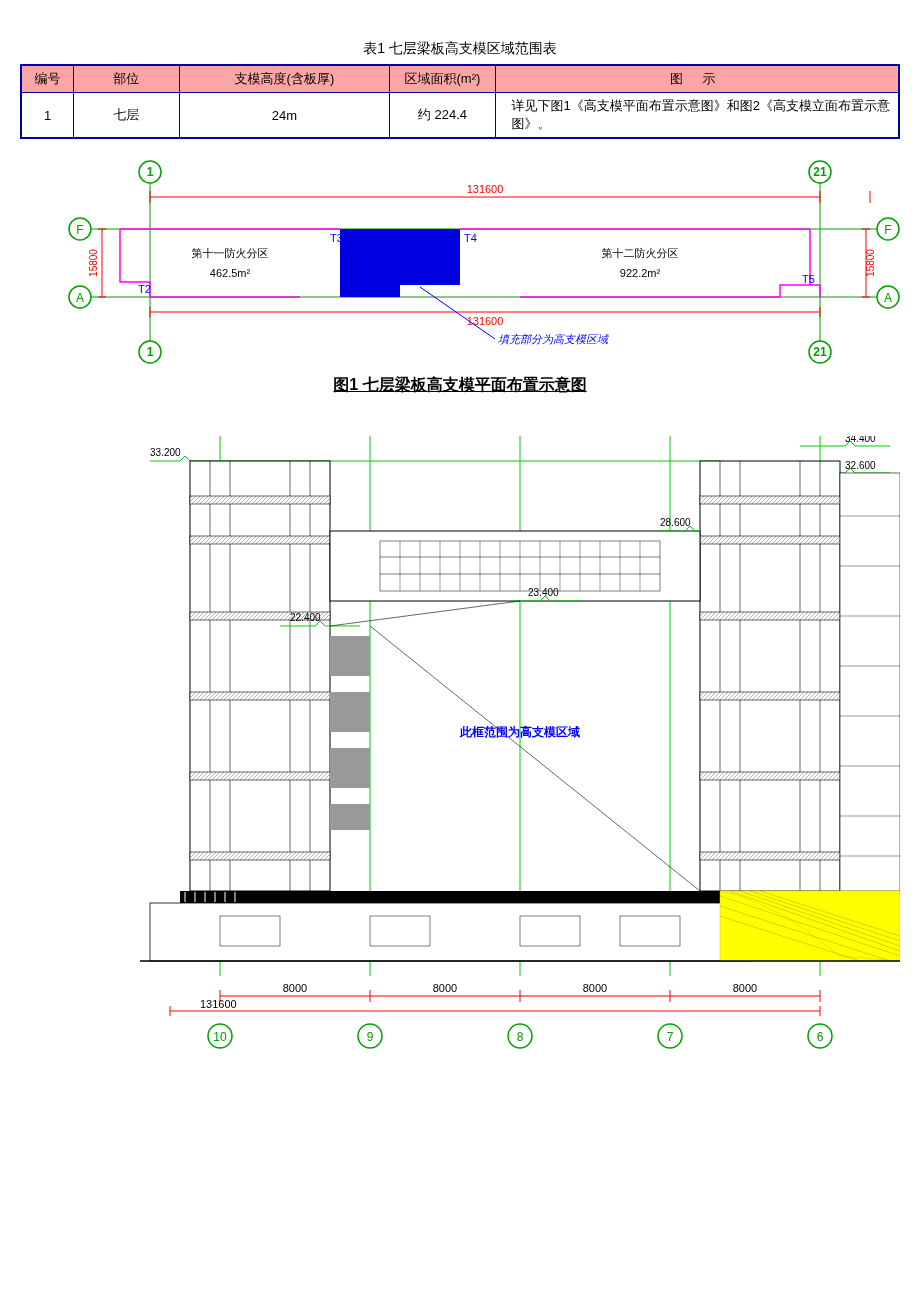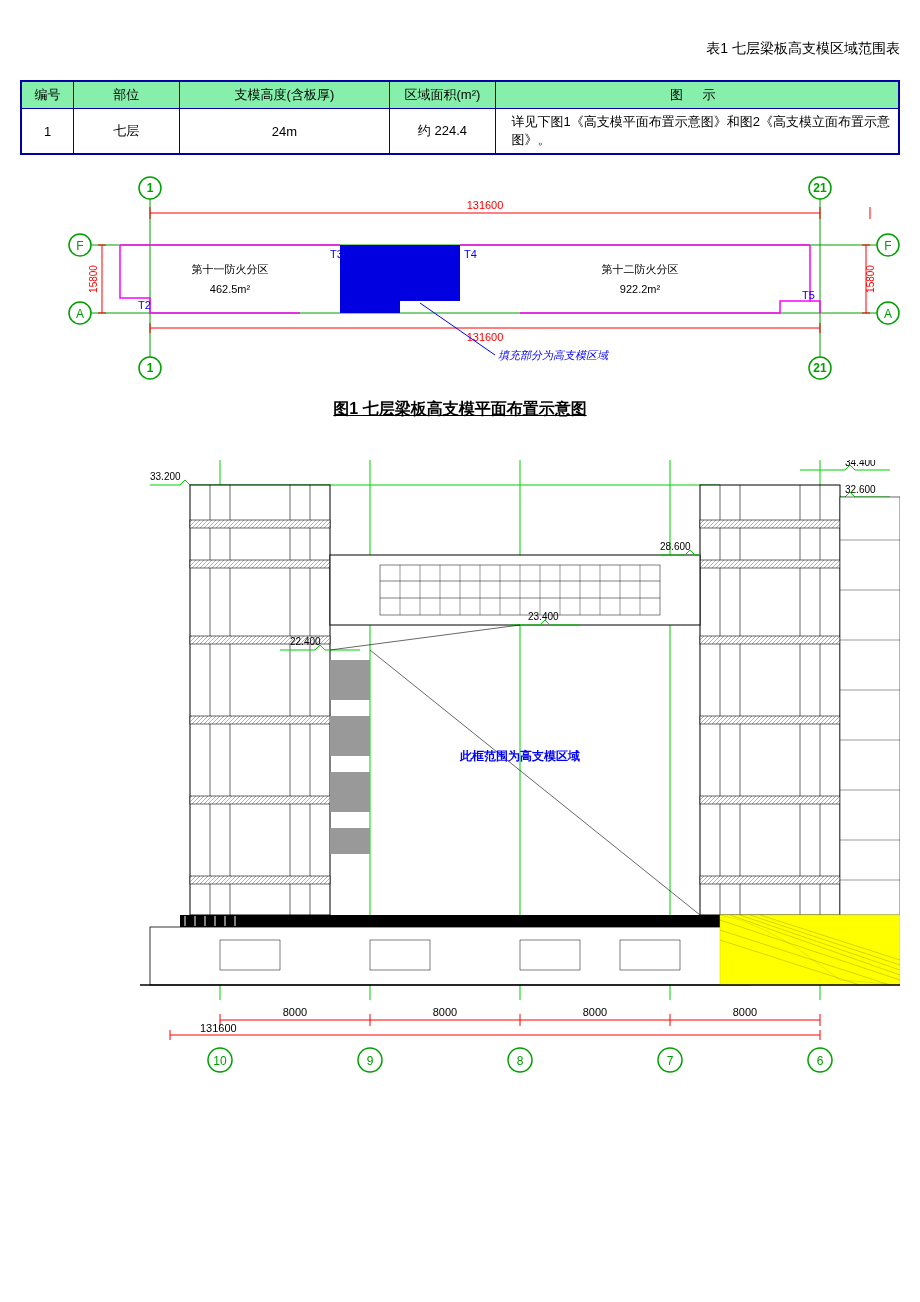--- a/index.html
+++ b/index.html
@@ -3,51 +3,51 @@
 <meta charset="utf-8">
 <style>
   body {
     margin: 0;
     padding: 40px 20px;
     font-family: "SimSun", "Microsoft YaHei", sans-serif;
     background: #fff;
     width: 880px;
   }
   .table-title {
-    text-align: right;
+    text-align: center;
     font-size: 14px;
-    margin-bottom: 22px;
+    margin-bottom: 6px;
   }
   table.data-table {
     width: 100%;
     border-collapse: collapse;
     border: 2px solid #0000aa;
     table-layout: fixed;
   }
   table.data-table th {
-    background: #86efac;
+    background: #fca5a5;
     border: 1.5px solid #0000aa;
     padding: 4px 2px;
     font-size: 13px;
     font-weight: normal;
     text-align: center;
   }
   table.data-table td {
     border: 1.5px solid #0000aa;
     padding: 4px 4px;
     font-size: 13px;
     text-align: center;
     vertical-align: middle;
   }
   .fig-caption {
     text-align: center;
     font-weight: bold;
     font-size: 16px;
     text-decoration: underline;
-    margin-top: 12px;
+    margin-top: 4px;
   }
   .figure1-wrap {
     margin-top: 18px;
     position: relative;
   }
   .figure2-wrap {
     margin-top: 40px;
   }
 </style>
 </head>

